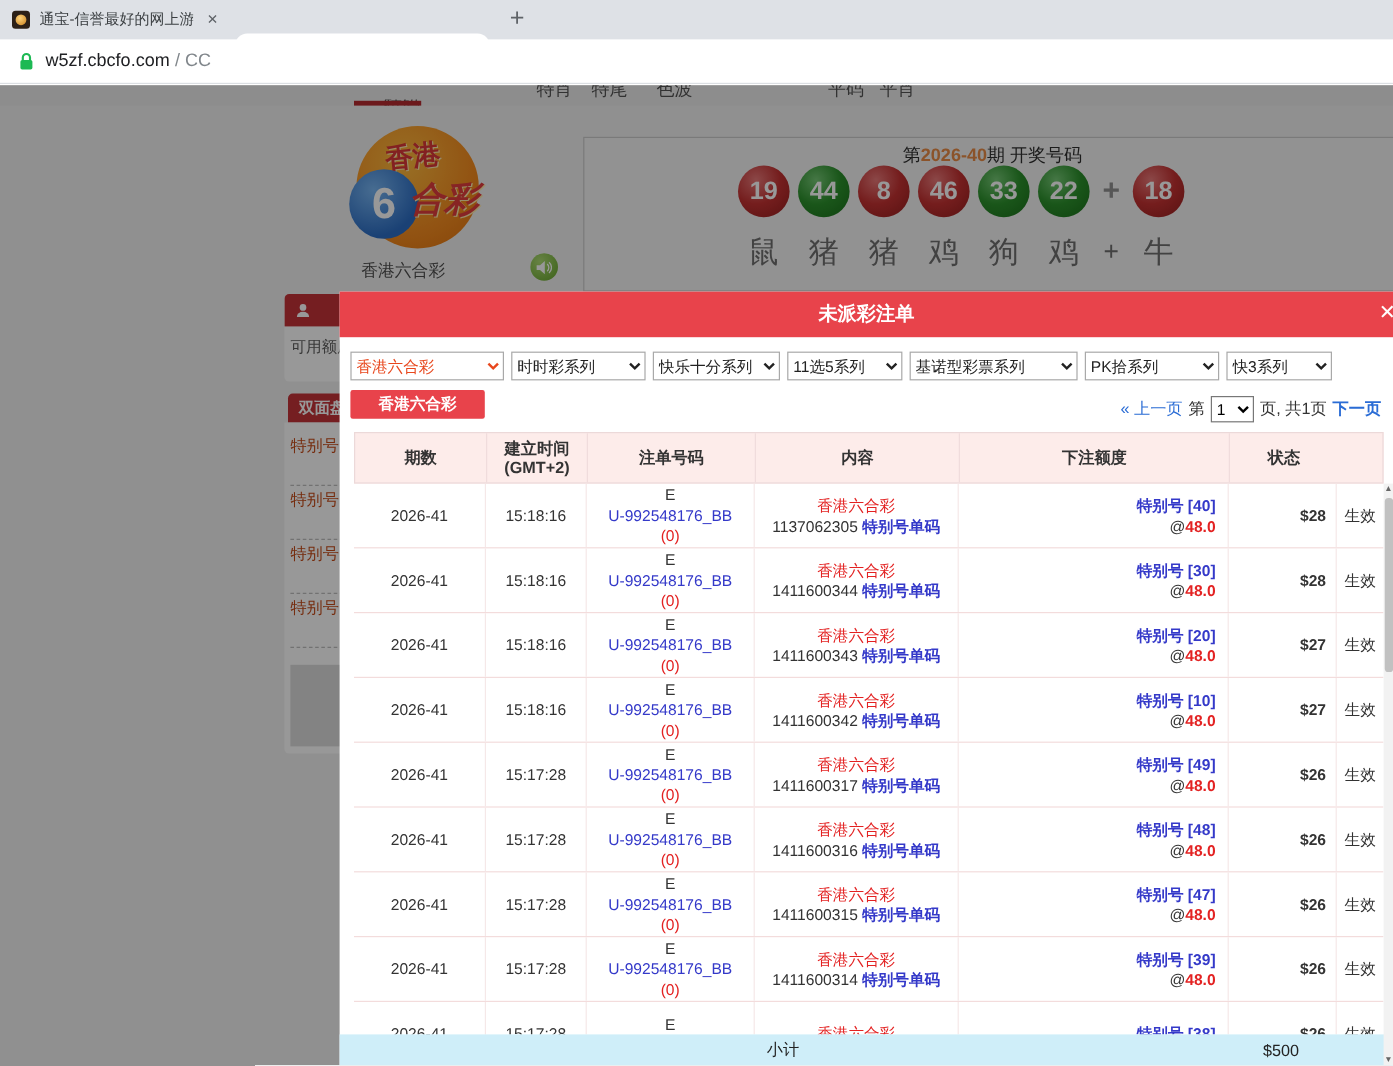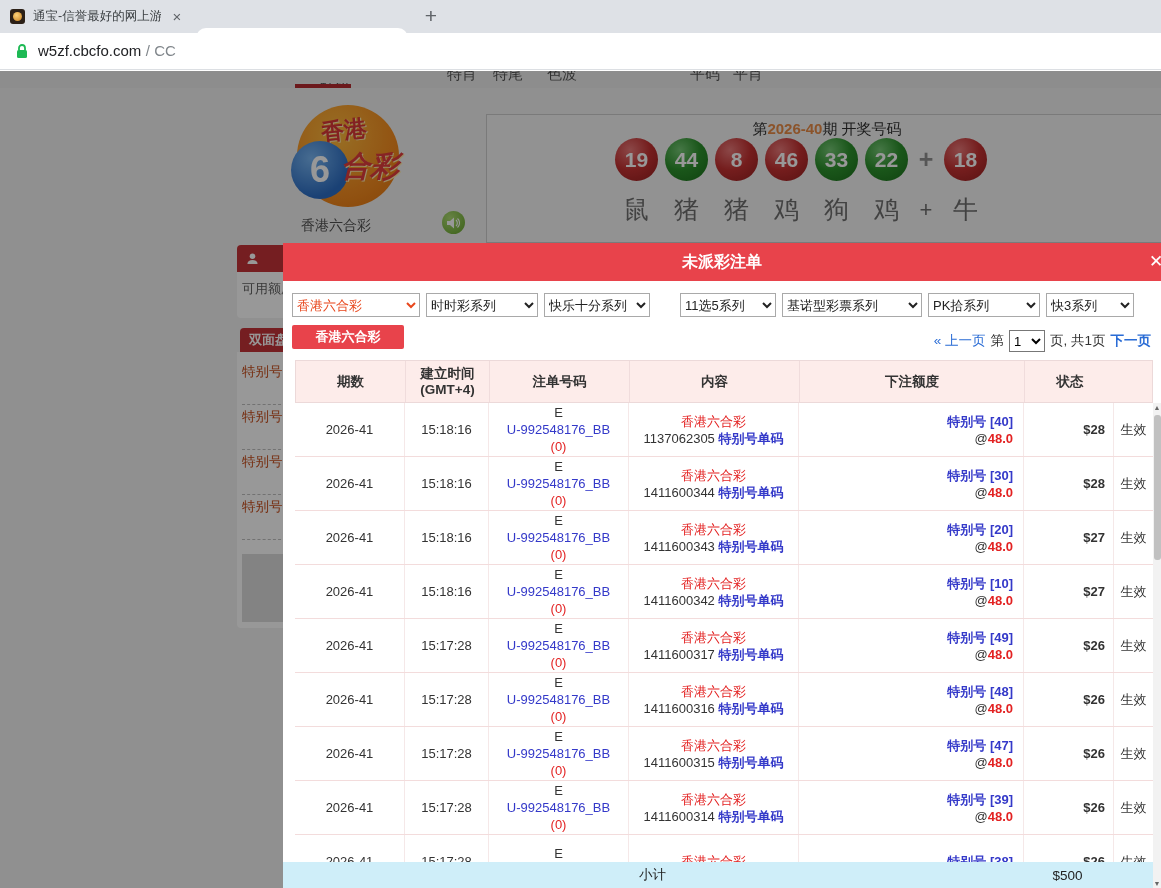--- a/index.html
+++ b/index.html
@@ -71,21 +71,21 @@
   
   #overlay{position:absolute;left:0;top:71px;width:1161px;height:817px;background:rgba(20,20,20,0.44);}
   #modal{position:absolute;left:283px;top:243px;width:878px;height:645px;background:#fff;}
   #modal-header{position:absolute;left:0;top:0;width:100%;height:38px;background:#e8434b;
     display:flex;align-items:center;justify-content:center;color:#fff;font-size:16px;font-weight:700;}
   #modal-close{position:absolute;left:866px;top:8px;width:24px;color:#fff;font-size:17px;font-weight:700;cursor:pointer;}
   #filters{position:absolute;left:9px;top:50px;display:flex;gap:6px;}
   .filter-select{height:24px;font-size:13px;border:1px solid #a9a9a9;background:#fff;color:#222;}
   .filter-select:nth-child(1){width:128px;color:#e8471d;}
   .filter-select:nth-child(2){width:112px;} .filter-select:nth-child(3){width:106px;}
-  .filter-select:nth-child(4){width:96px;margin-left:24px;}  .filter-select:nth-child(5){width:140px;}
+  .filter-select:nth-child(4){width:96px;}  .filter-select:nth-child(5){width:140px;}
   .filter-select:nth-child(6){width:112px;} .filter-select:nth-child(7){width:88px;}
   #lottery-btn{position:absolute;left:9px;top:82px;width:112px;height:24px;background:#e8434b;border:none;border-radius:2px;
     color:#fff;font-size:13px;font-weight:700;cursor:pointer;}
   #pagination{position:absolute;right:10px;top:86px;height:24px;display:flex;align-items:center;gap:5px;font-size:13.5px;color:#333;}
   #pagination .pg-prev{color:#2a6cd5;cursor:pointer;}
   #pagination .pg-next{color:#2a6cd5;font-weight:700;cursor:pointer;}
   #page-select{width:36px;height:22px;font-size:13px;border:1px solid #777;background:#fff;}
   
   #bet-table{position:absolute;left:12px;top:117px;width:858px;}
   .tgrid{display:grid;grid-template-columns:110px 84px 140px 170px 225px 90px 39px;}
@@ -249,21 +249,21 @@
       <span>第</span>
       <select id="page-select"><option>1</option></select>
       <span>页, 共1页</span>
       <span class="pg-next">下一页</span>
     </div>
 
     <div id="bet-table">
       <div id="thead" class="tgrid">
           <div class="th">期数</div>
           <div class="th">建立时间
-(GMT+4)</div>
+(GMT+2)</div>
           <div class="th">注单号码</div>
           <div class="th">内容</div>
           <div class="th">下注额度</div>
           <div class="th">状态</div>
         </div>
       <div id="tbody">
           <div class="trow tgrid">
             <div class="c-issue">2026-41</div>
             <div class="c-time">15:18:16</div>
             <div class="c-account">

